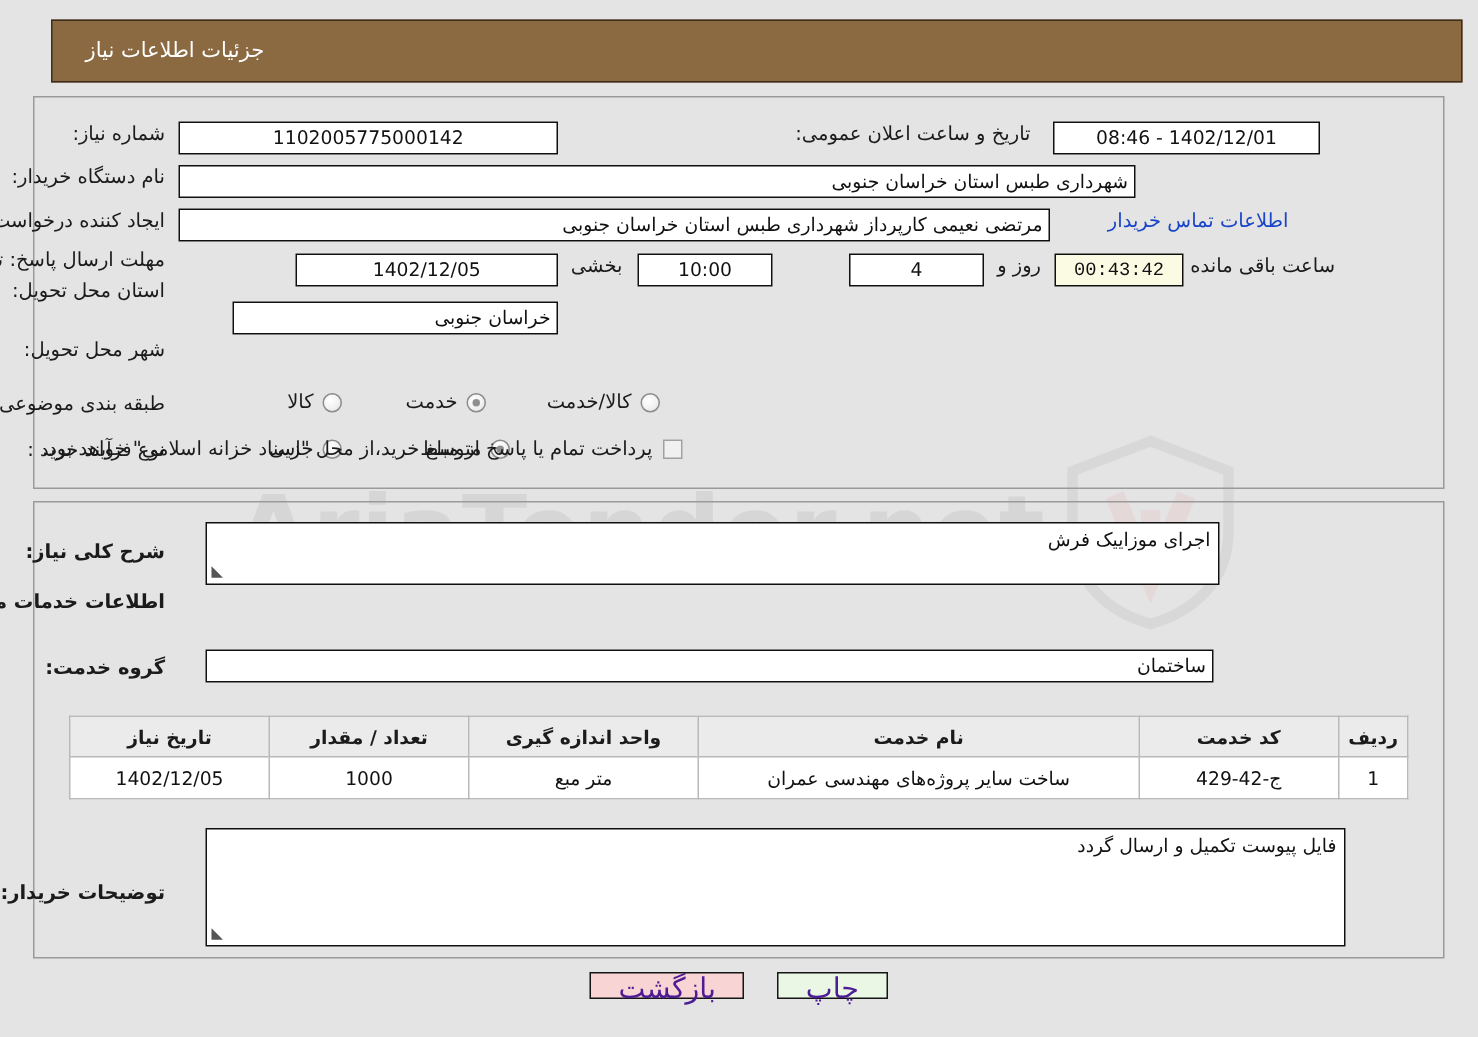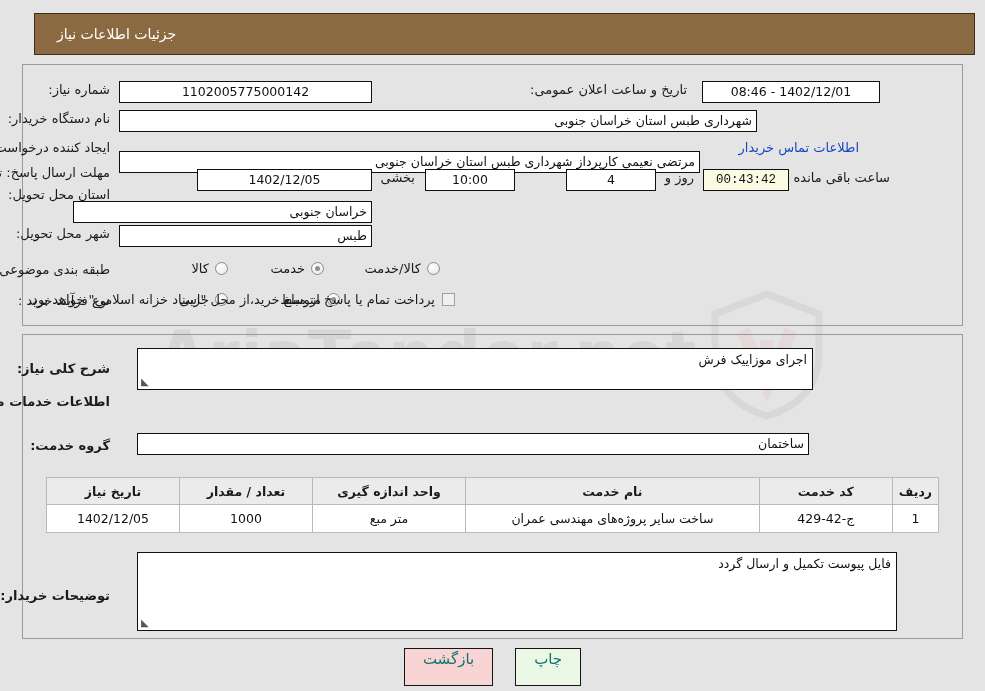--- a/index.html
+++ b/index.html
@@ -203,27 +203,27 @@
     top: 648px;
     display: flex;
     justify-content: center;
     gap: 22px;
     z-index: 3;
     direction: ltr;
   }
   .btn {
     border: 1px solid #151515;
     box-sizing: border-box;
-    font-size: 15px;
-    height: 38px;
+    font-size: 19px;
+    height: 18px;
     line-height: 20px;
     padding: 0 18px;
     cursor: pointer;
     text-align: center;
-    color: #0f766e;
+    color: #4c1d95;
   }
   .btn-print  { background: #e9f7e4; }
   .btn-return { background: #f9d4d4; }
 </style>
 </head>
 <body>
 
 <div id="page">
 
   <div class="watermark">
@@ -254,21 +254,21 @@
   <div class="fld center" style="position:absolute; top:81px; right:105px; width:178px; z-index:3;">1402/12/01 - 08:46</div>
 
   <div class="row" style="top:111px; right:875px; z-index:3;">
     <span class="lbl">نام دستگاه خریدار:</span>
   </div>
   <div class="fld" style="position:absolute; top:110px; right:228px; width:638px; z-index:3;">شهرداری طبس استان خراسان جنوبی</div>
 
   <div class="row" style="top:140px; right:875px; z-index:3;">
     <span class="lbl">ایجاد کننده درخواست:</span>
   </div>
-  <div class="fld" style="position:absolute; top:139px; right:285px; width:581px; z-index:3;margin-top:12px;">مرتضی نعیمی کارپرداز شهرداری طبس استان خراسان جنوبی</div>
+  <div class="fld" style="position:absolute; top:139px; right:285px; width:581px; z-index:3;">مرتضی نعیمی کارپرداز شهرداری طبس استان خراسان جنوبی</div>
   <div class="row" style="top:140px; right:126px; z-index:3;">
     <span class="link">اطلاعات تماس خریدار</span>
   </div>
 
   <div class="row" style="top:164px; right:875px; width:120px; z-index:3; white-space:normal; display:block; line-height:16px;">
     <span class="lbl">مهلت ارسال پاسخ: تا تاریخ:</span>
   </div>
   <div class="fld center" style="position:absolute; top:169px; right:613px; width:175px; z-index:3;">1402/12/05</div>
   <div class="row" style="top:170px; right:570px; z-index:3;">
     <span class="lbl">بخشی</span>
@@ -279,26 +279,25 @@
     <span class="lbl">روز و</span>
   </div>
   <div class="fld center yellow" style="position:absolute; top:169px; right:196px; width:86px; z-index:3;">00:43:42</div>
   <div class="row" style="top:170px; right:95px; z-index:3;">
     <span class="lbl">ساعت باقی مانده</span>
   </div>
 
   <div class="row" style="top:187px; right:875px; z-index:3;">
     <span class="lbl">استان محل تحویل:</span>
   </div>
-  <div class="fld" style="position:absolute; top:201px; right:613px; width:299px; z-index:3;">خراسان جنوبی</div>
+  <div class="fld" style="position:absolute; top:201px; right:613px; width:217px; z-index:3;">خراسان جنوبی</div>
 
   <div class="row" style="top:226px; right:875px; z-index:3;">
     <span class="lbl">شهر محل تحویل:</span>
   </div>
-  <div class="fld" style="position:absolute; top:225px; right:613px; width:253px; z-index:3;">طبس</div>
 
   <div class="row" style="top:262px; right:875px; z-index:3;">
     <span class="lbl">طبقه بندی موضوعی:</span>
   </div>
   <div class="row" style="top:261px; right:757px; gap:6px; z-index:3;">
     <span class="radio"></span>
     <span class="lbl">کالا</span>
   </div>
   <div class="row" style="top:261px; right:661px; gap:6px; z-index:3;">
     <span class="radio on"></span>

